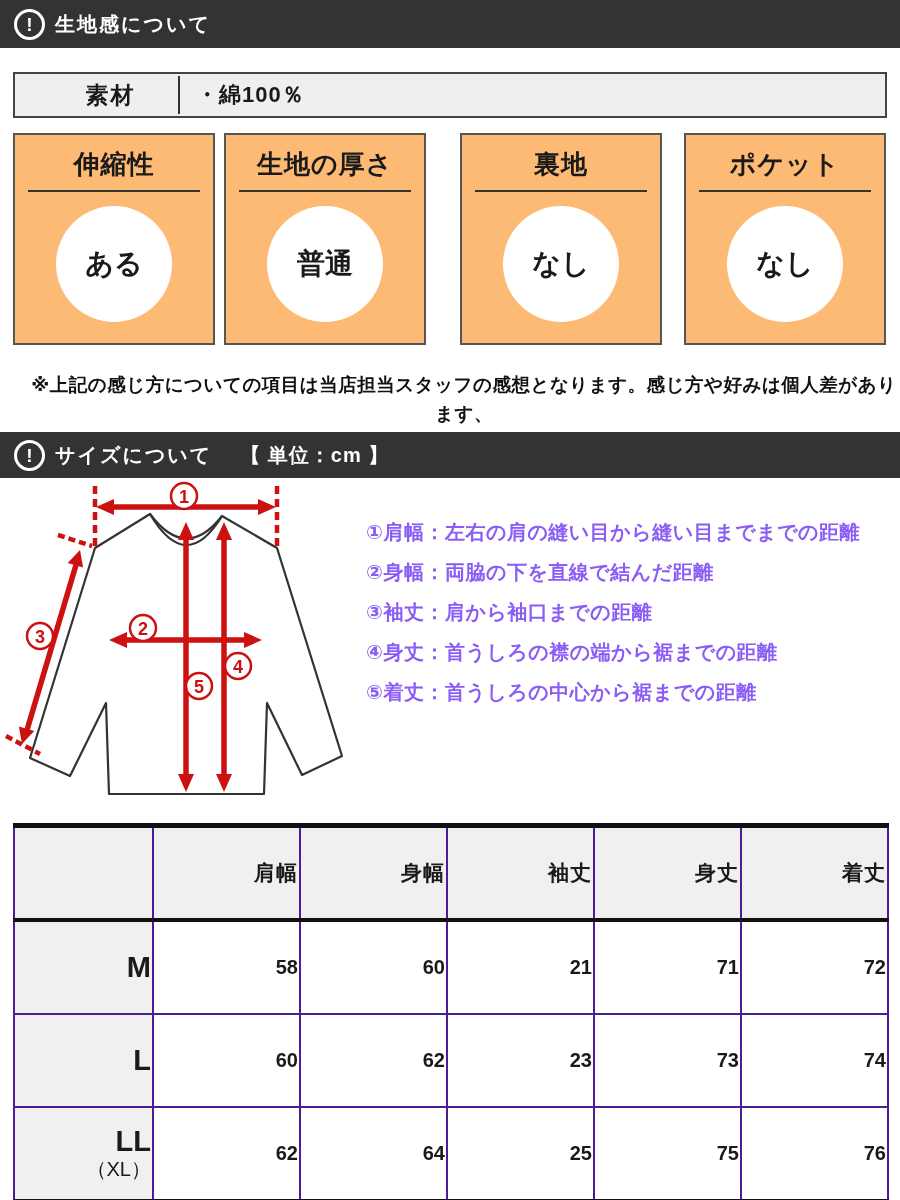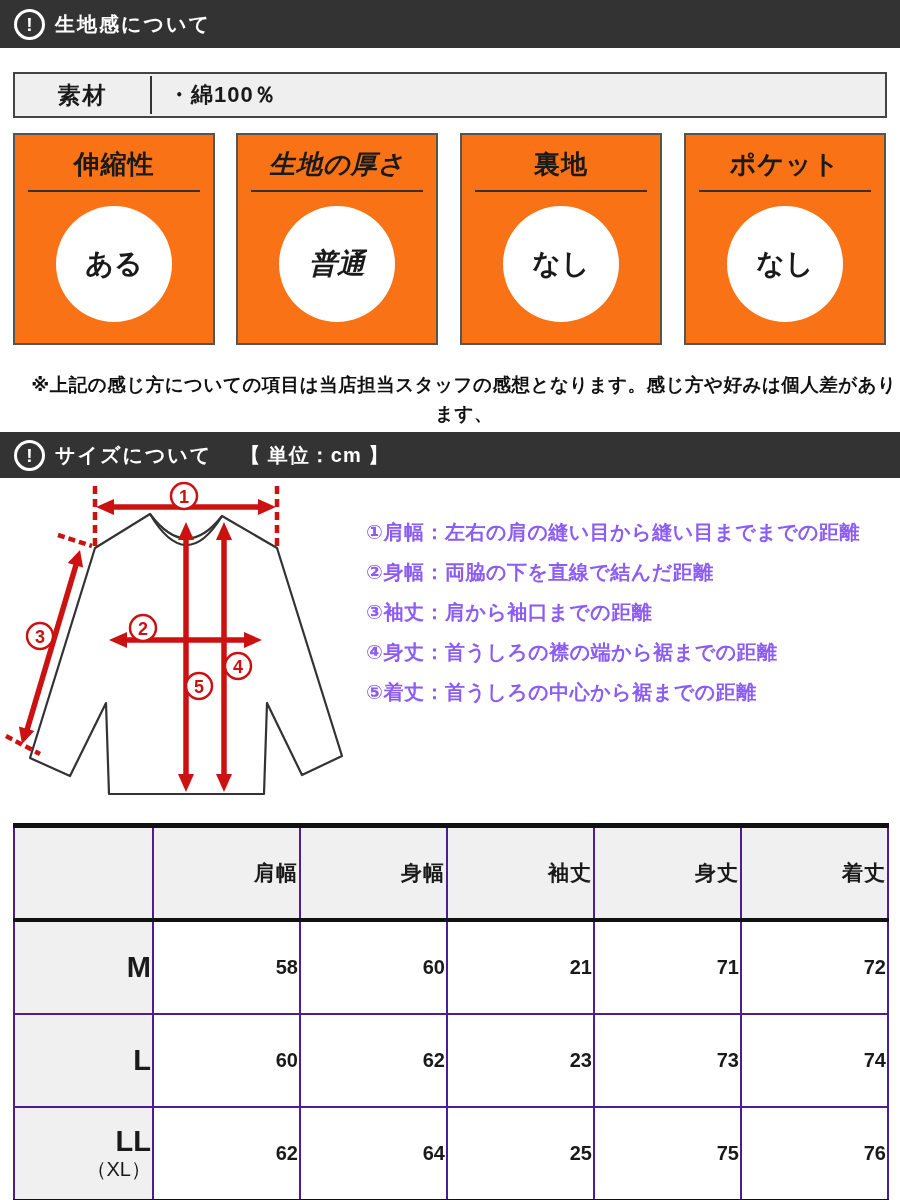--- a/index.html
+++ b/index.html
@@ -13,27 +13,27 @@
   .bar2{top:432px;height:46px;}
   .alert-icon{width:25px;height:25px;border:3px solid #fff;border-radius:50%;
       display:flex;align-items:center;justify-content:center;
       font-weight:bold;font-size:19px;line-height:1;flex:0 0 auto;}
   .bar-title{font-size:20px;font-weight:bold;letter-spacing:2px;margin-left:10px;}
   .bar-unit{font-size:20px;font-weight:bold;margin-left:28px;letter-spacing:1px;}
 
   
   .material-row{position:absolute;left:13px;top:72px;width:874px;height:46px;
       background:#efefef;border:2px solid #444;box-sizing:border-box;
-      display:flex;align-items:center;}
+      display:flex;align-items:center;padding-left:28px;}
   .material-label{width:135px;text-align:center;font-size:23px;font-weight:bold;letter-spacing:2px;}
   .material-sep{width:2px;height:38px;background:#333;}
   .material-value{font-size:22px;font-weight:bold;padding-left:16px;letter-spacing:1px;}
 
   
-  .feel-box{position:absolute;top:133px;width:202px;height:212px;background:#f97316;
+  .feel-box{position:absolute;top:133px;width:202px;height:212px;background:#fdba74;
       border:2px solid #555;box-sizing:border-box;text-align:center;}
   .feel-box .bt{margin-top:12px;font-size:26px;font-weight:bold;letter-spacing:1px;}
   .feel-box .ul{width:172px;height:2px;background:#333;margin:8px auto 0;}
   .feel-box .circ{width:116px;height:116px;border-radius:50%;background:#fff;margin:14px auto 0;
       display:flex;align-items:center;justify-content:center;font-size:28px;font-weight:bold;}
 
   .note{font-weight:bold;white-space:pre-line;color:#111;}
   .note1{position:absolute;left:28px;top:370px;font-size:18.5px;line-height:29px;letter-spacing:0.5px;text-align:center;}
   .note2{position:absolute;left:330px;top:276px;font-size:17.5px;line-height:29px;}
 
@@ -67,21 +67,21 @@
     <span class="material-label">素材</span>
     <span class="material-sep"></span>
     <span class="material-value">・綿100％</span>
   </div>
 
   <div class="feel-box" style="left:13px;">
     <div class="bt">伸縮性</div>
     <div class="ul"></div>
     <div class="circ">ある</div>
   </div>
-  <div class="feel-box" style="left:236px;font-style:italic;">
+  <div class="feel-box" style="left:224px;">
     <div class="bt">生地の厚さ</div>
     <div class="ul"></div>
     <div class="circ">普通</div>
   </div>
   <div class="feel-box" style="left:460px;">
     <div class="bt">裏地</div>
     <div class="ul"></div>
     <div class="circ">なし</div>
   </div>
   <div class="feel-box" style="left:684px;">

